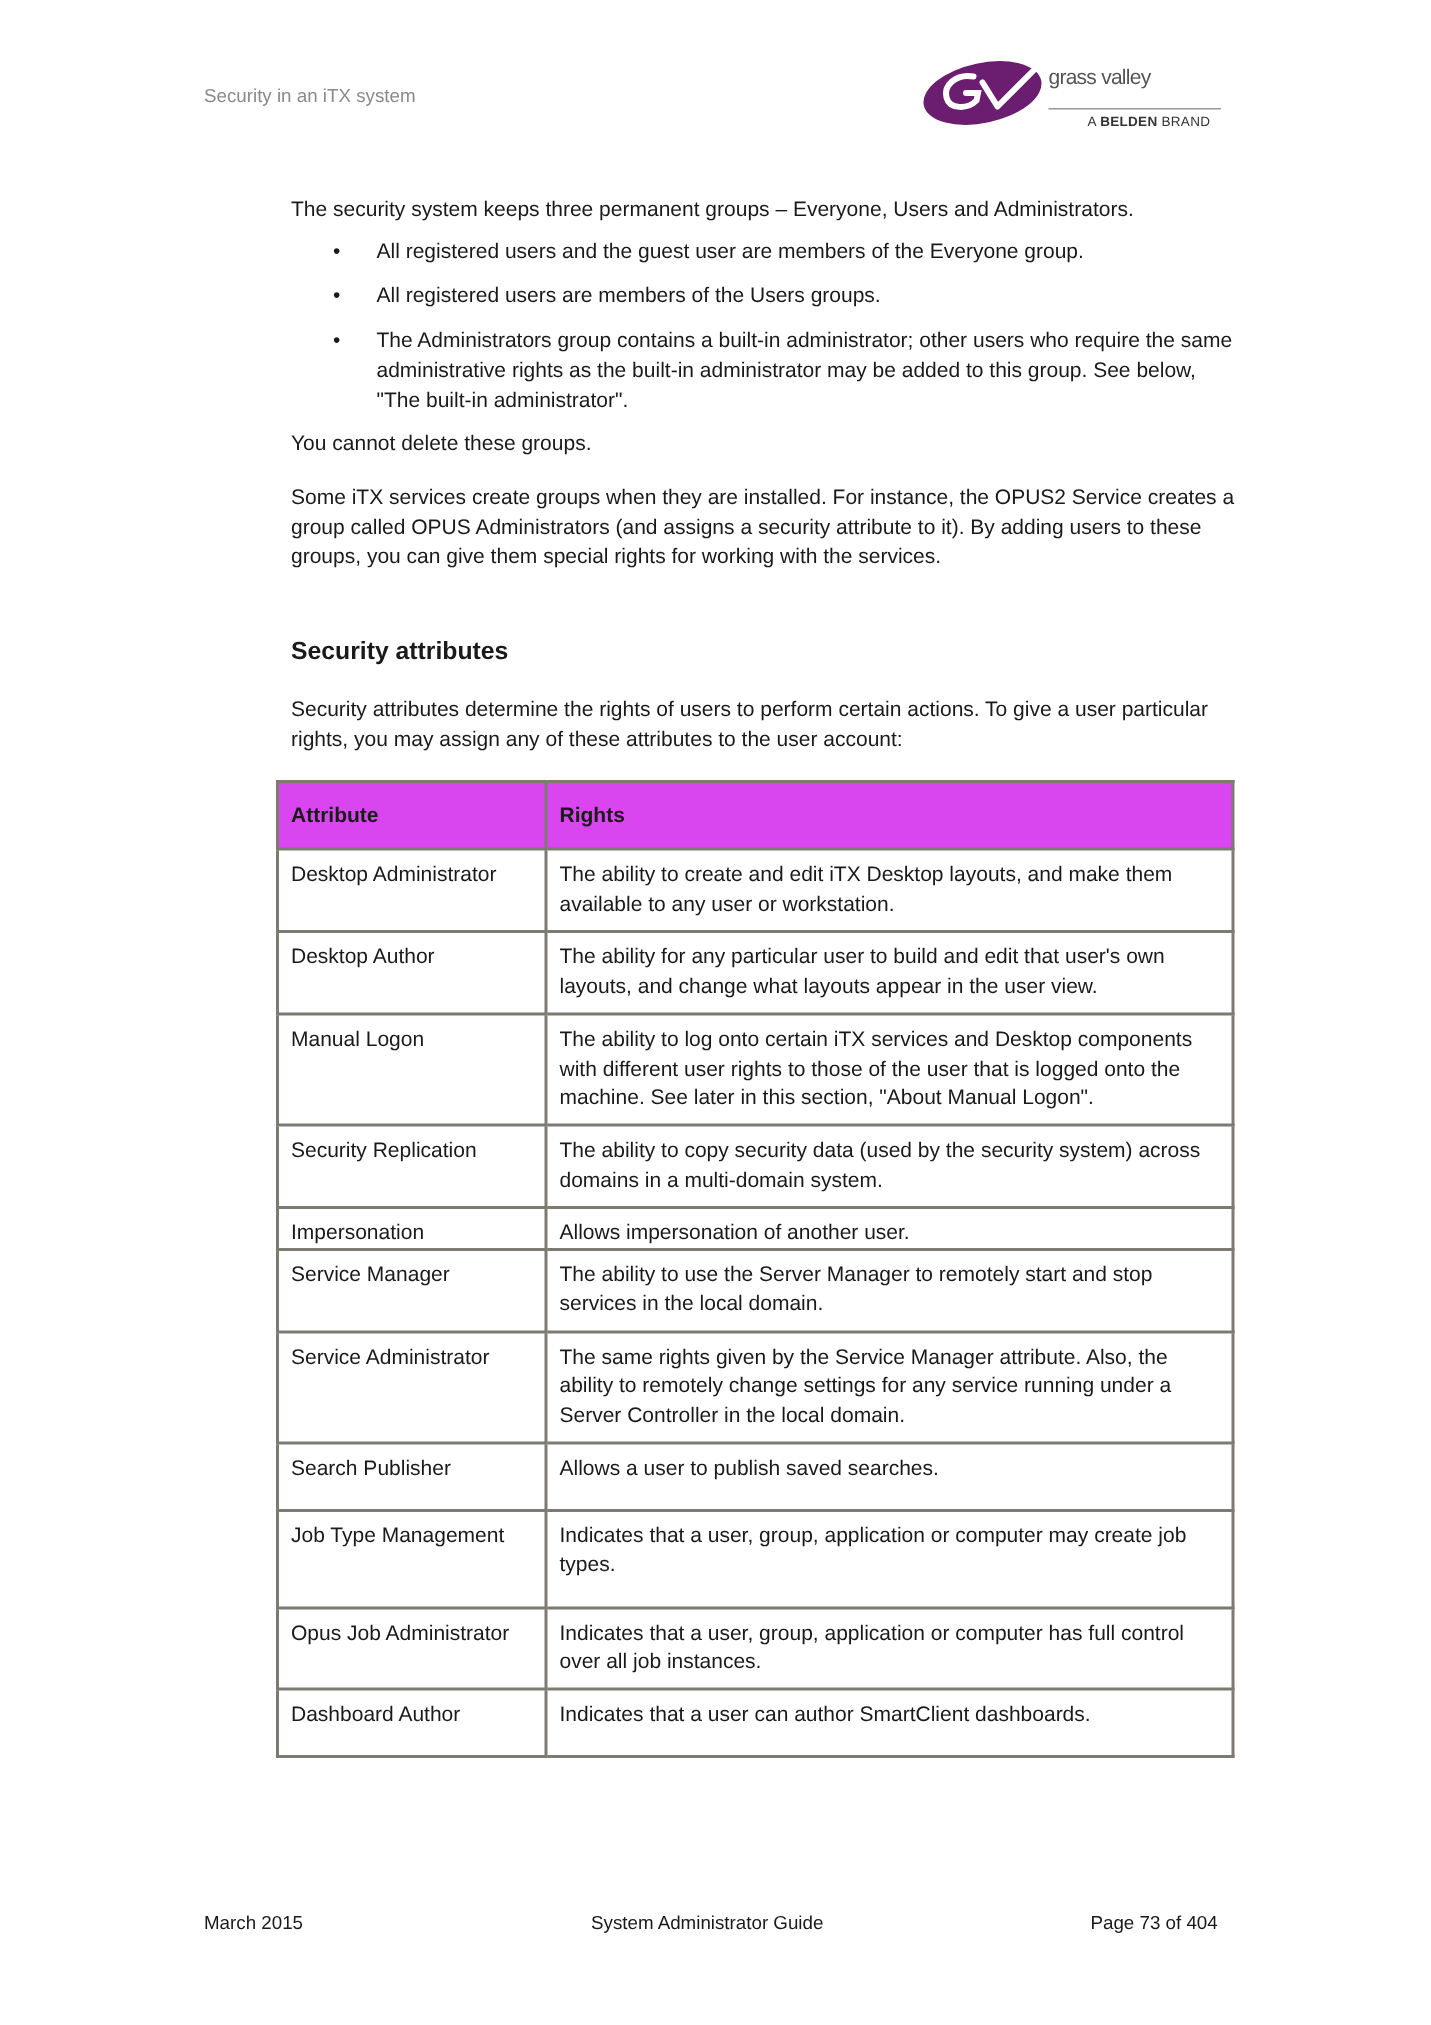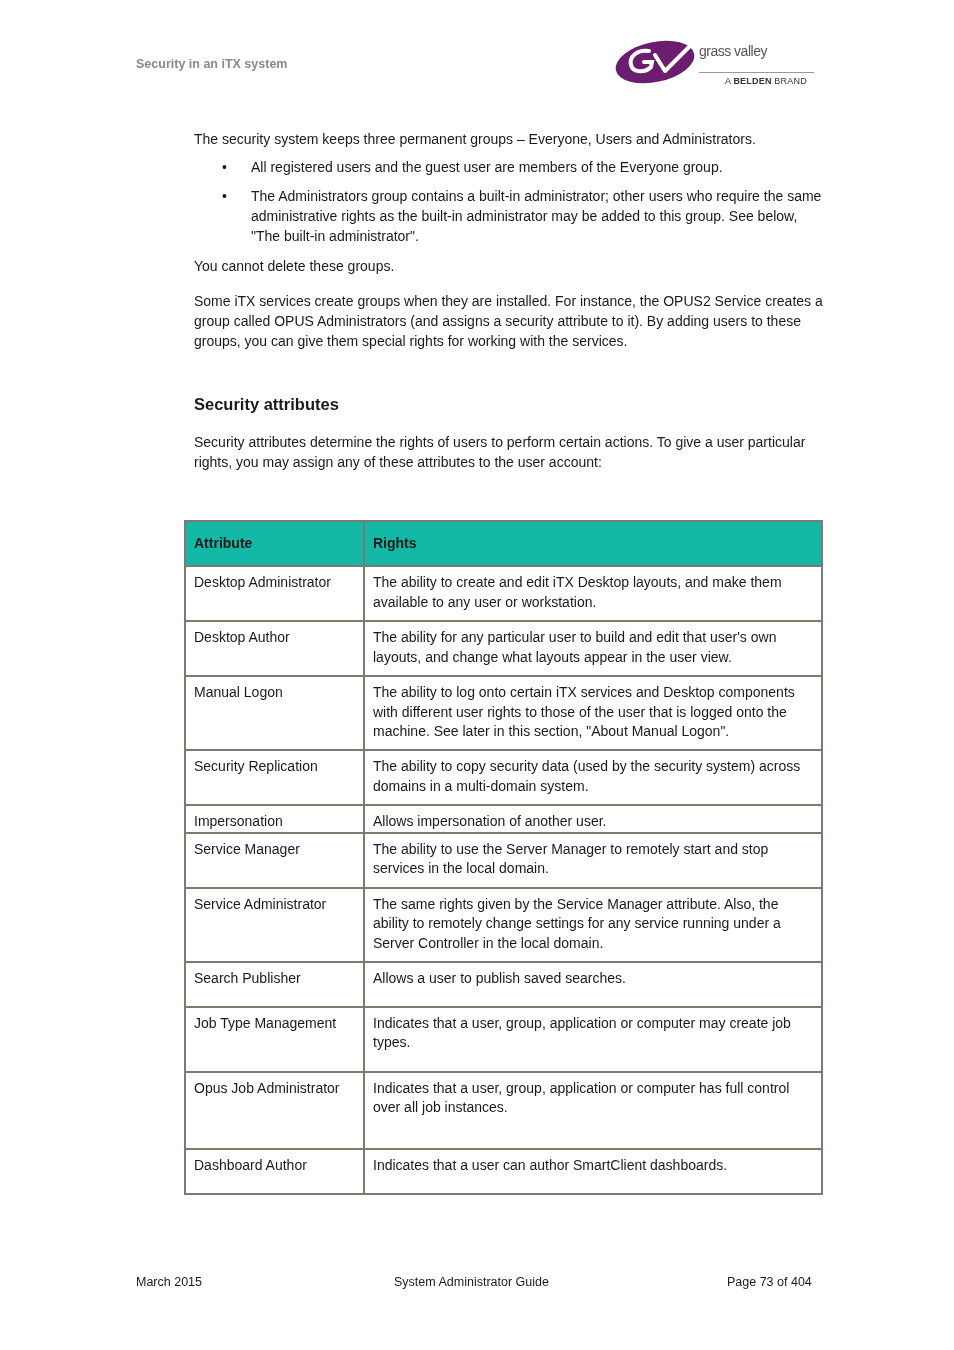--- a/index.html
+++ b/index.html
@@ -1,36 +1,36 @@
 <!DOCTYPE html>
 <html><head>
 <meta charset="utf-8">
 <style>
   html, body { margin: 0; padding: 0; background: #ffffff; }
   body { width: 954px; height: 1350px; position: relative; overflow: hidden;
          font-family: "Liberation Sans", "DejaVu Sans", sans-serif; color: #1a1a1a; }
-  .running-head { position: absolute; left: 136px; top: 57px; font-size: 12.5px; color: #8a8a8a; font-weight: bold; }
+  .running-head { position: absolute; left: 136px; top: 57px; font-size: 12.5px; color: #8a8a8a; }
   .logo { position: absolute; left: 615px; top: 37px; width: 205px; height: 52px; }
   .logo-text { position: absolute; left: 84px; top: 6px; font-size: 14px; color: #555; letter-spacing: -0.5px; }
   .logo-rule { position: absolute; left: 84px; top: 35px; width: 115px; height: 1px; background: #999; }
   .logo-sub { position: absolute; left: 110px; top: 39px; font-size: 9px; color: #333; letter-spacing: 0.2px; }
   .logo-sub b { font-weight: 900; }
   .content { position: absolute; left: 194px; top: 130px; width: 630px; font-size: 14px; line-height: 19.7px; }
   p { margin: 0; }
   .intro { margin-bottom: 8px; }
   ul.bullets { list-style: none; margin: 0 0 10px 0; padding: 0; }
   ul.bullets li { position: relative; padding-left: 57px; margin-bottom: 10px; }
   ul.bullets li::before { content: "•"; position: absolute; left: 28px; top: 0; font-size: 14px; }
   .para { margin-bottom: 16px; }
   h2 { font-size: 16.5px; font-weight: bold; margin: 42px 0 0 0; line-height: 22px; }
   .attr-intro { margin-top: 18px; }
   table { position: absolute; left: 184px; top: 520px; width: 639px; border-collapse: collapse;
           font-size: 14px; line-height: 19.7px; }
   th, td { border: 2px solid #7d7a72; vertical-align: top; text-align: left; padding: 0 7px 0 8px; }
-  th { background: #14b8a6; font-weight: bold; height: 43px; padding-top: 0; vertical-align: middle; }
+  th { background: #d946ef; font-weight: bold; height: 43px; padding-top: 0; vertical-align: middle; }
   td.col1 { width: 162px; }
   td { padding-top: 6px; }
   .footer { position: absolute; top: 1275px; font-size: 12.5px; color: #1a1a1a; }
   .f-left { left: 136px; text-align: right; } .f-center { left: 394px; } .f-right { left: 727px; }
 </style>
 </head>
 <body>
 
 <div class="running-head">Security in an iTX system</div>
 
@@ -42,20 +42,21 @@
   </svg>
   <div class="logo-text">grass valley</div>
   <div class="logo-rule"></div>
   <div class="logo-sub"><span>A</span> <b>BELDEN</b> <span>BRAND</span></div>
 </div>
 
 <div class="content">
   <p class="intro">The security system keeps three permanent groups – Everyone, Users and Administrators.</p>
   <ul class="bullets">
     <li>All registered users and the guest user are members of the Everyone group.</li>
+    <li>All registered users are members of the Users groups.</li>
     <li>The Administrators group contains a built-in administrator; other users who require the same administrative rights as the built-in administrator may be added to this group. See below, "The built-in administrator".</li>
   </ul>
   <p class="para">You cannot delete these groups.</p>
   <p class="para">Some iTX services create groups when they are installed. For instance, the OPUS2 Service creates a group called OPUS Administrators (and assigns a security attribute to it). By adding users to these groups, you can give them special rights for working with the services.</p>
   <h2>Security attributes</h2>
   <p class="attr-intro">Security attributes determine the rights of users to perform certain actions. To give a user particular rights, you may assign any of these attributes to the user account:</p>
 </div>
 
 <table>
   <thead>
@@ -94,21 +95,21 @@
         <td>The same rights given by the Service Manager attribute. Also, the ability to remotely change settings for any service running under a Server Controller in the local domain.</td>
       </tr>
       <tr style="height: 45px;">
         <td class="col1">Search Publisher</td>
         <td>Allows a user to publish saved searches.</td>
       </tr>
       <tr style="height: 65px; padding-left: 39px;">
         <td class="col1">Job Type Management</td>
         <td>Indicates that a user, group, application or computer may create job types.</td>
       </tr>
-      <tr style="height: 77px;">
+      <tr style="height: 54px;">
         <td class="col1">Opus Job Administrator</td>
         <td>Indicates that a user, group, application or computer has full control over all job instances.</td>
       </tr>
       <tr style="height: 45px;">
         <td class="col1">Dashboard Author</td>
         <td>Indicates that a user can author SmartClient dashboards.</td>
       </tr>
     </tbody>
 </table>
 

